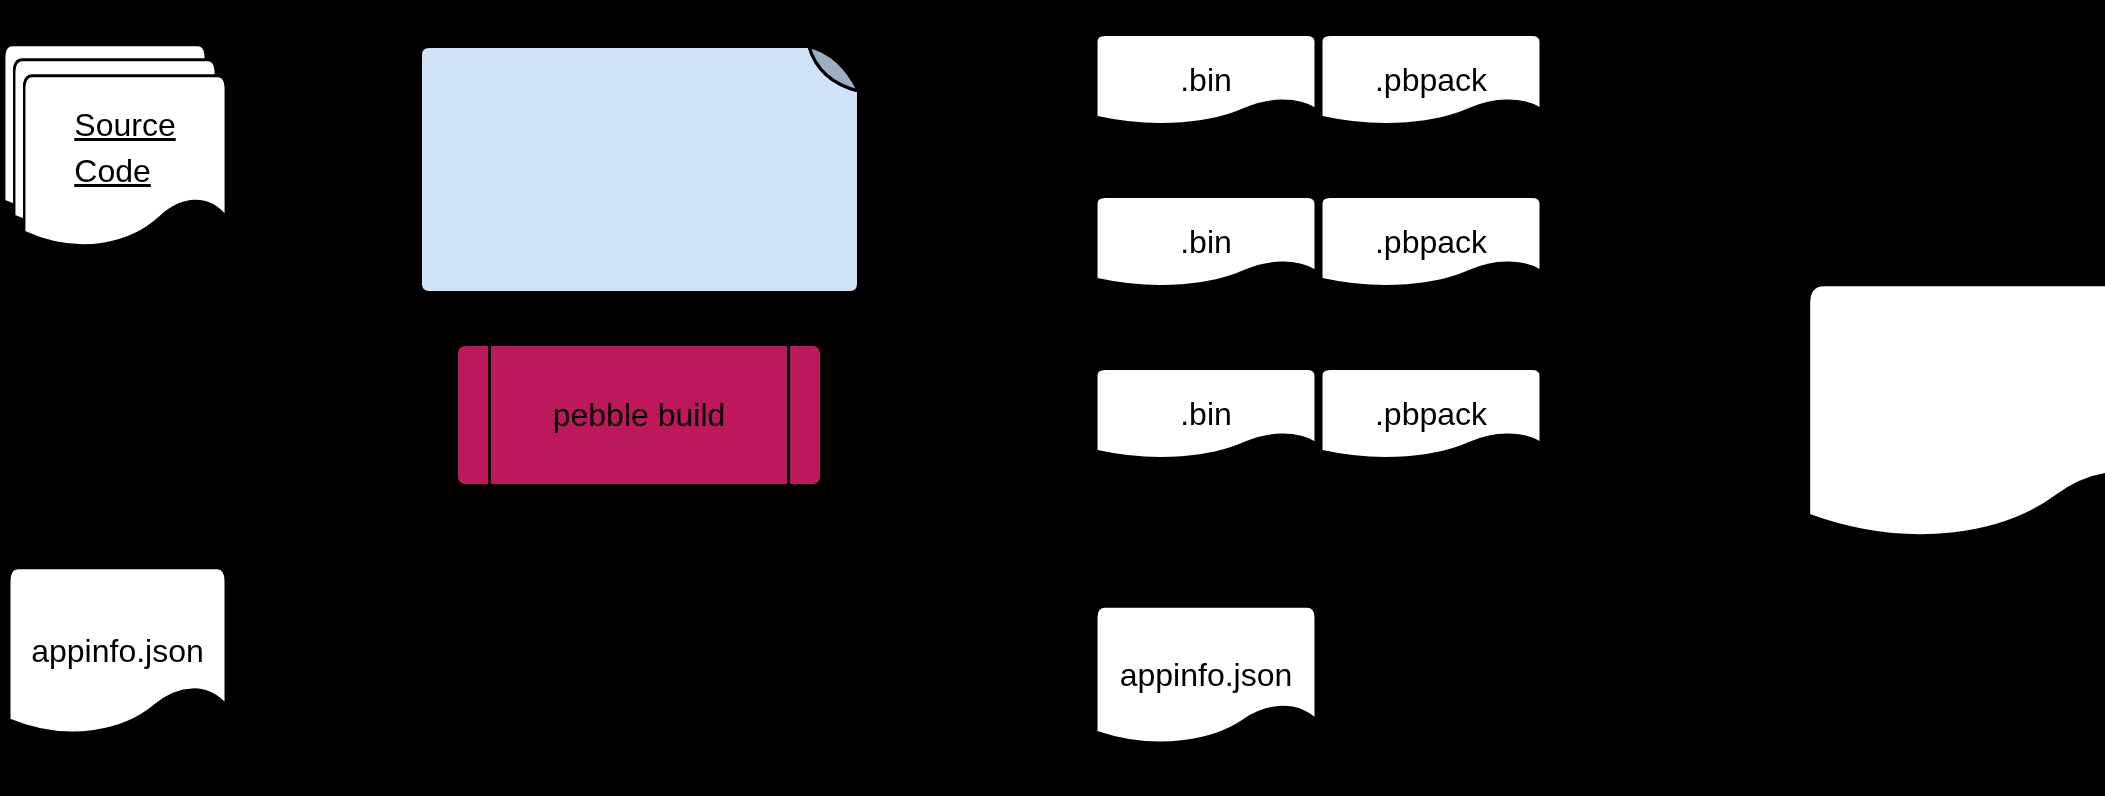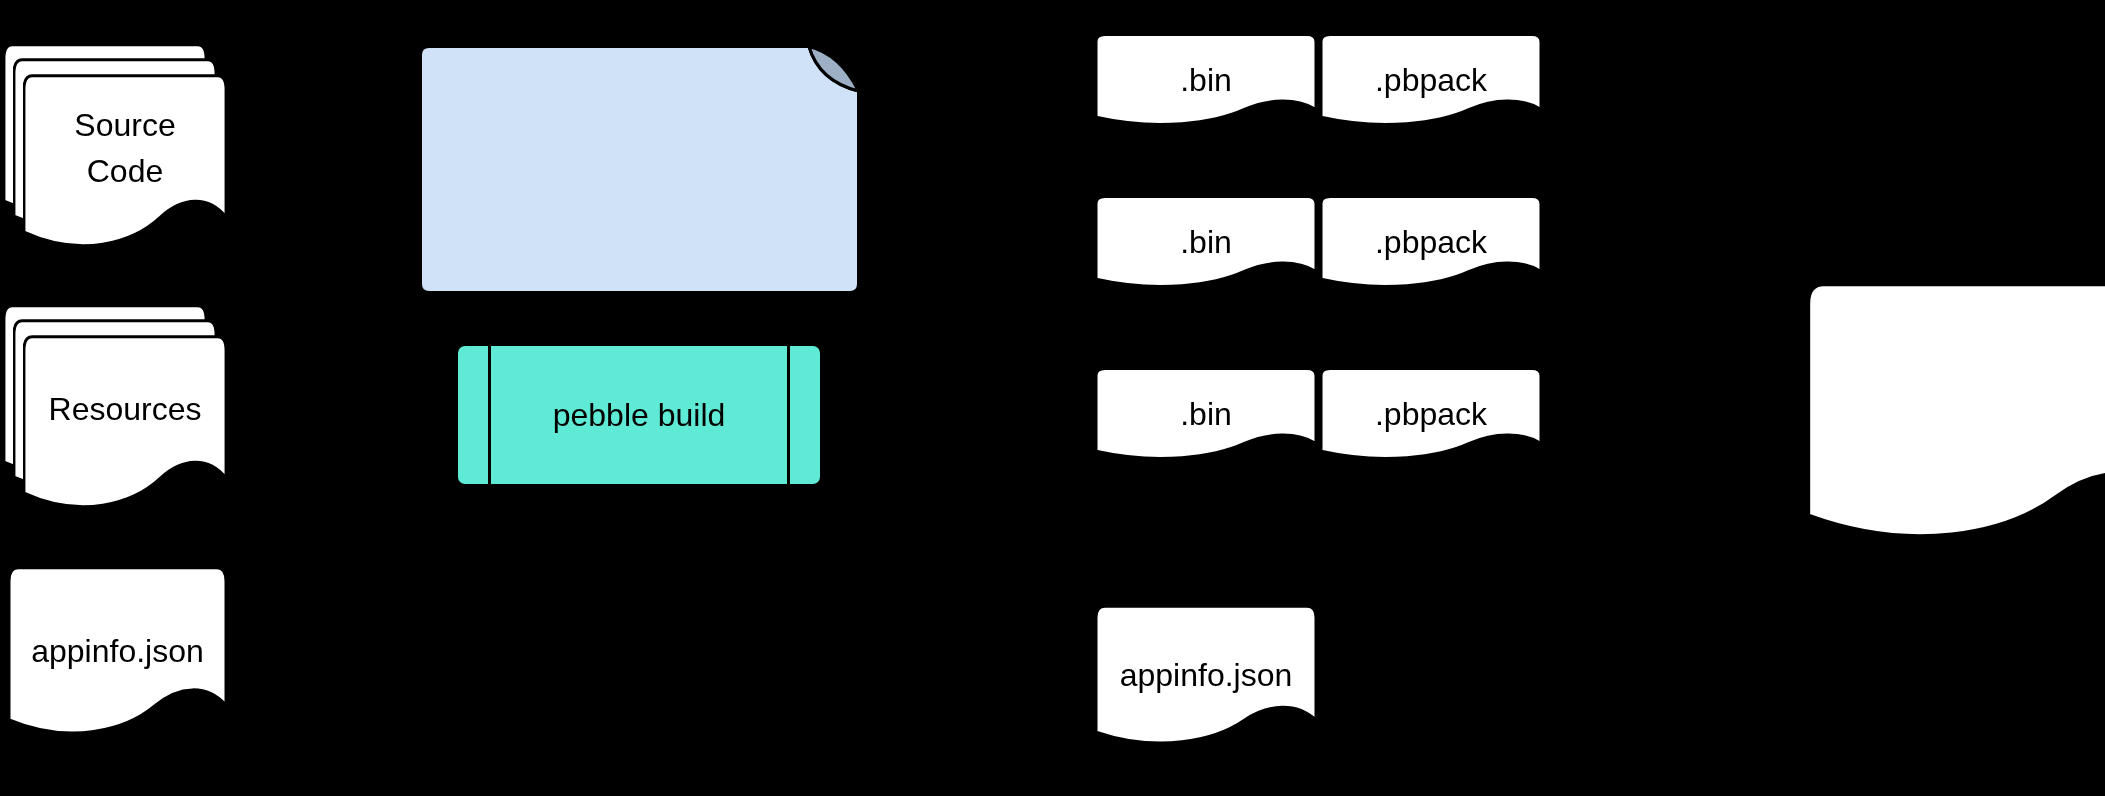--- a/index.html
+++ b/index.html
@@ -26,38 +26,39 @@
 
   
   .stack { position: absolute; width: 224px; height: 216px; }
   .stack svg { position: absolute; width: 204px; height: 185px; display: block; }
   .stack svg.page-back  { left: 0;  top: 0;  }
   .stack svg.page-mid   { left: 10px; top: 15px; }
   .stack svg.page-front { left: 20px; top: 31px; }
   .stack .lbl {
     position: absolute; left: 20px; top: 31px; width: 204px; height: 150px;
     display: flex; align-items: center; justify-content: center;
-    font-size: 32px; line-height: 46px; text-align: center;
+    font-size: 32px; line-height: 46px; text-align: left;
     white-space: pre-line;
+    text-decoration: underline;
   }
 
   
   #note { position: absolute; left: 419px; top: 45px; width: 441px; height: 249px; }
   #note svg { position: absolute; inset: 0; width: 100%; height: 100%; display: block; }
   #note .note-text {
     position: absolute; left: 0; top: 0; width: 100%;
     padding-top: 40px; box-sizing: border-box;
     font-size: 32px; line-height: 46px; text-align: center;
     white-space: pre-line;
   }
 
   
   #process-box {
     position: absolute; left: 455px; top: 343px; width: 368px; height: 144px;
-    background: #5eead4; border: 3px solid #000000; border-radius: 10px;
+    background: #be185d; border: 3px solid #000000; border-radius: 10px;
     box-sizing: border-box;
     display: flex; align-items: center; justify-content: center;
   }
   #process-box .bar {
     position: absolute; top: 0; bottom: 0; width: 3px; background: #000000;
   }
   #process-box .bar-left  { left: 30px; }
   #process-box .bar-right { right: 30px; }
   #process-box .lbl { font-size: 32px; }
 
@@ -75,32 +76,20 @@
     <svg class="page-mid" viewBox="0 0 220 100" preserveAspectRatio="none">
       <path class="shape" d="M10,1.5 H210 Q219,1.5 219,9 V78 C200,66 172,67 148,78 C118,92 62,100 1,86 V9 Q1,1.5 10,1.5 Z" fill="#ffffff"></path>
     </svg>
     <svg class="page-front" viewBox="0 0 220 100" preserveAspectRatio="none">
       <path class="shape" d="M10,1.5 H210 Q219,1.5 219,9 V78 C200,66 172,67 148,78 C118,92 62,100 1,86 V9 Q1,1.5 10,1.5 Z" fill="#ffffff"></path>
     </svg>
     <div class="lbl">Source
 Code</div>
   </div>
 
-  <div class="stack" style="left:3px; top:303px;">
-    <svg class="page-back" viewBox="0 0 220 100" preserveAspectRatio="none">
-      <path class="shape" d="M10,1.5 H210 Q219,1.5 219,9 V78 C200,66 172,67 148,78 C118,92 62,100 1,86 V9 Q1,1.5 10,1.5 Z" fill="#ffffff"></path>
-    </svg>
-    <svg class="page-mid" viewBox="0 0 220 100" preserveAspectRatio="none">
-      <path class="shape" d="M10,1.5 H210 Q219,1.5 219,9 V78 C200,66 172,67 148,78 C118,92 62,100 1,86 V9 Q1,1.5 10,1.5 Z" fill="#ffffff"></path>
-    </svg>
-    <svg class="page-front" viewBox="0 0 220 100" preserveAspectRatio="none">
-      <path class="shape" d="M10,1.5 H210 Q219,1.5 219,9 V78 C200,66 172,67 148,78 C118,92 62,100 1,86 V9 Q1,1.5 10,1.5 Z" fill="#ffffff"></path>
-    </svg>
-    <div class="lbl">Resources</div>
-  </div>
 
   <div class="doc" style="left:8px; top:565px; width:219px; height:180px;">
     <svg viewBox="0 0 220 100" preserveAspectRatio="none">
       <path class="shape" d="M10,1.5 H210 Q219,1.5 219,9 V78 C200,66 172,67 148,78 C118,92 62,100 1,86 V9 Q1,1.5 10,1.5 Z" fill="#ffffff"></path>
     </svg>
     <div class="lbl">appinfo.json</div>
   </div>
 
   <div id="note">
     <svg viewBox="0 0 441 249" preserveAspectRatio="none">

